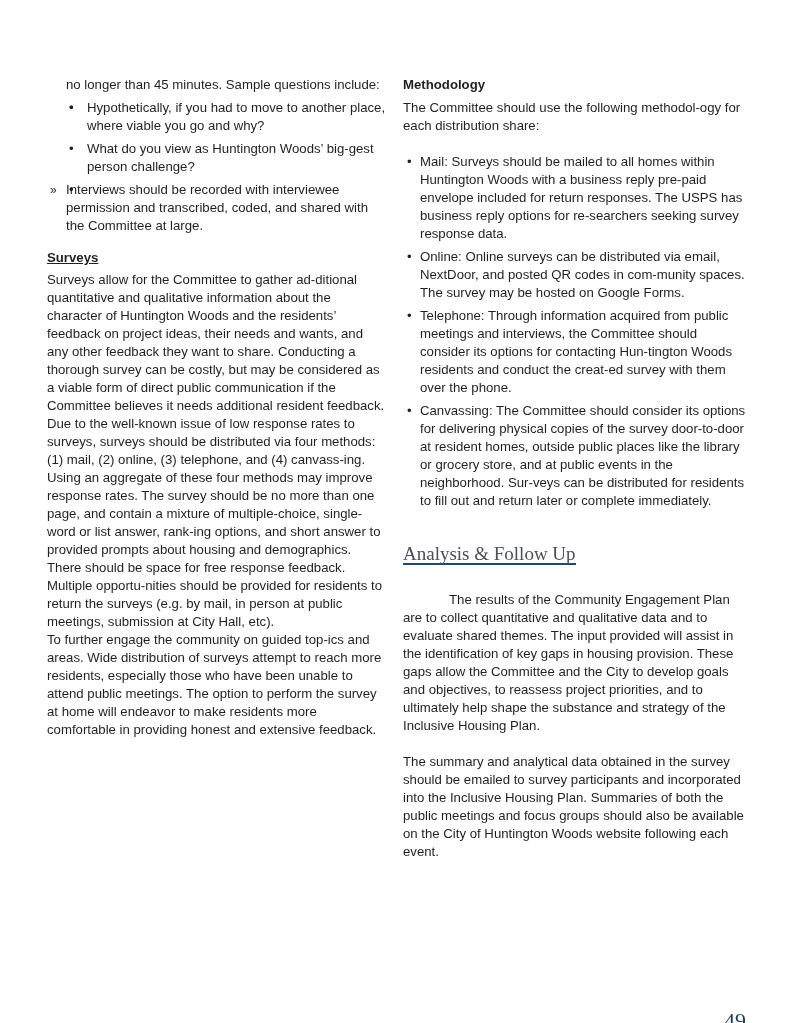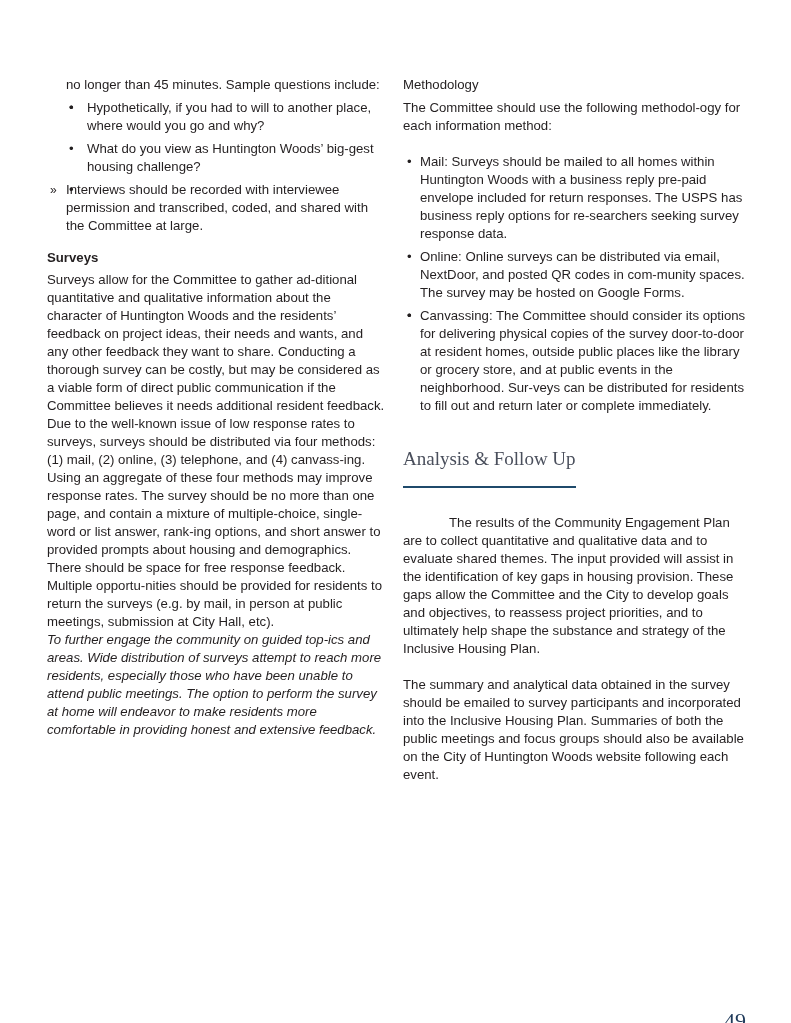--- a/index.html
+++ b/index.html
@@ -10,57 +10,57 @@
   .right { left:403px; top:76px; width:345px; }
   p { margin:0; }
   .indent { padding-left:19px; }
   ul.bullets { list-style:none; margin:4px 0 0 0; padding:0; }
   ul.bullets li { position:relative; padding-left:40px; margin-bottom:5px; }
   ul.bullets li .dot { position:absolute; left:22px; top:0; }
   .right ul.bullets li { padding-left:17px; }
   .right ul.bullets li .dot { left:4px; }
   .raquo-item { position:relative; padding-left:19px; margin-top:2px; }
   .raquo-item .raq { position:absolute; left:3px; top:0; font-size:12px; }
-  .subhead-u { font-weight:bold; margin-top:14px; margin-bottom:4px; }
-  .subhead { font-weight:normal; margin-top:14px; margin-bottom:5px; }
-  .italic { font-style:italic; }
+  .subhead-u { font-weight:bold; text-decoration:underline; margin-top:14px; margin-bottom:4px; }
+  .subhead { font-weight:bold; margin-top:14px; margin-bottom:5px; }
+  .italic { }
   .section-title { font-family:"Liberation Serif", serif; font-size:19px; color:#4a4f5c;
-                   margin-top:30px; display:inline-block; padding-bottom:18px;
+                   margin-top:30px; display:inline-block; padding-bottom:0;
                    border-bottom:2.5px solid #1f4a6b; }
   .first-indent { text-indent:46px; }
   .page-num { position:absolute; left:724px; top:1008px; font-family:"Liberation Serif", serif;
               font-size:22px; color:#1f3a5a; }
 </style>
 </head>
 <body>
 
 <div class="col left">
   <p class="indent">no longer than 45 minutes. Sample questions include:</p>
   <ul class="bullets">
     <li><span class="dot">•</span></li>
-    <li><span class="dot">•</span><span>Hypothetically, if you had to will to another place, where would you go and why?</span></li>
-    <li><span class="dot">•</span><span>What do you view as Huntington Woods’ big-gest housing challenge?</span></li>
+    <li><span class="dot">•</span><span>Hypothetically, if you had to move to another place, where viable you go and why?</span></li>
+    <li><span class="dot">•</span><span>What do you view as Huntington Woods’ big-gest person challenge?</span></li>
     <li><span class="dot">•</span></li>
   </ul>
   <div class="raquo-item">
     <span class="raq">»</span>
     <span>Interviews should be recorded with interviewee permission and transcribed, coded, and shared with the Committee at large.</span>
   </div>
   <p class="subhead-u">Surveys</p>
   <p>Surveys allow for the Committee to gather ad-ditional quantitative and qualitative information about the character of Huntington Woods and the residents’ feedback on project ideas, their needs and wants, and any other feedback they want to share. Conducting a thorough survey can be costly, but may be considered as a viable form of direct public communication if the Committee believes it needs additional resident feedback. Due to the well-known issue of low response rates to surveys, surveys should be distributed via four methods: (1) mail, (2) online, (3) telephone, and (4) canvass-ing. Using an aggregate of these four methods may improve response rates. The survey should be no more than one page, and contain a mixture of multiple-choice, single-word or list answer, rank-ing options, and short answer to provided prompts about housing and demographics. There should be space for free response feedback. Multiple opportu-nities should be provided for residents to return the surveys (e.g. by mail, in person at public meetings, submission at City Hall, etc).</p>
   <p class="italic">To further engage the community on guided top-ics and areas. Wide distribution of surveys attempt to reach more residents, especially those who have been unable to attend public meetings. The option to perform the survey at home will endeavor to make residents more comfortable in providing honest and extensive feedback.</p>
 </div>
 
 <div class="col right">
   <p class="subhead" style="margin-top:0">Methodology</p>
-  <p>The Committee should use the following methodol-ogy for each information method:</p>
+  <p>The Committee should use the following methodol-ogy for each distribution share:</p>
   <ul class="bullets" style="margin-top:18px">
     <li><span class="dot">•</span><span>Mail: Surveys should be mailed to all homes within Huntington Woods with a business reply pre-paid envelope included for return responses. The USPS has business reply options for re-searchers seeking survey response data.</span></li>
     <li><span class="dot">•</span><span>Online: Online surveys can be distributed via email, NextDoor, and posted QR codes in com-munity spaces. The survey may be hosted on Google Forms.</span></li>
-    <li><span class="dot">•</span></li>
+    <li><span class="dot">•</span><span>Telephone: Through information acquired from public meetings and interviews, the Committee should consider its options for contacting Hun-tington Woods residents and conduct the creat-ed survey with them over the phone.</span></li>
     <li><span class="dot">•</span><span>Canvassing: The Committee should consider its options for delivering physical copies of the survey door-to-door at resident homes, outside public places like the library or grocery store, and at public events in the neighborhood. Sur-veys can be distributed for residents to fill out and return later or complete immediately.</span></li>
   </ul>
   <div class="section-title">Analysis &amp; Follow Up</div>
   <p class="first-indent" style="margin-top:26px">The results of the Community Engagement Plan are to collect quantitative and qualitative data and to evaluate shared themes. The input provided will assist in the identification of key gaps in housing provision. These gaps allow the Committee and the City to develop goals and objectives, to reassess project priorities, and to ultimately help shape the substance and strategy of the Inclusive Housing Plan.</p>
   <p style="margin-top:18px">The summary and analytical data obtained in the survey should be emailed to survey participants and incorporated into the Inclusive Housing Plan. Summaries of both the public meetings and focus groups should also be available on the City of Huntington Woods website following each event.</p>
 </div>
 
 <div class="page-num">49</div>
 
 </body></html>

